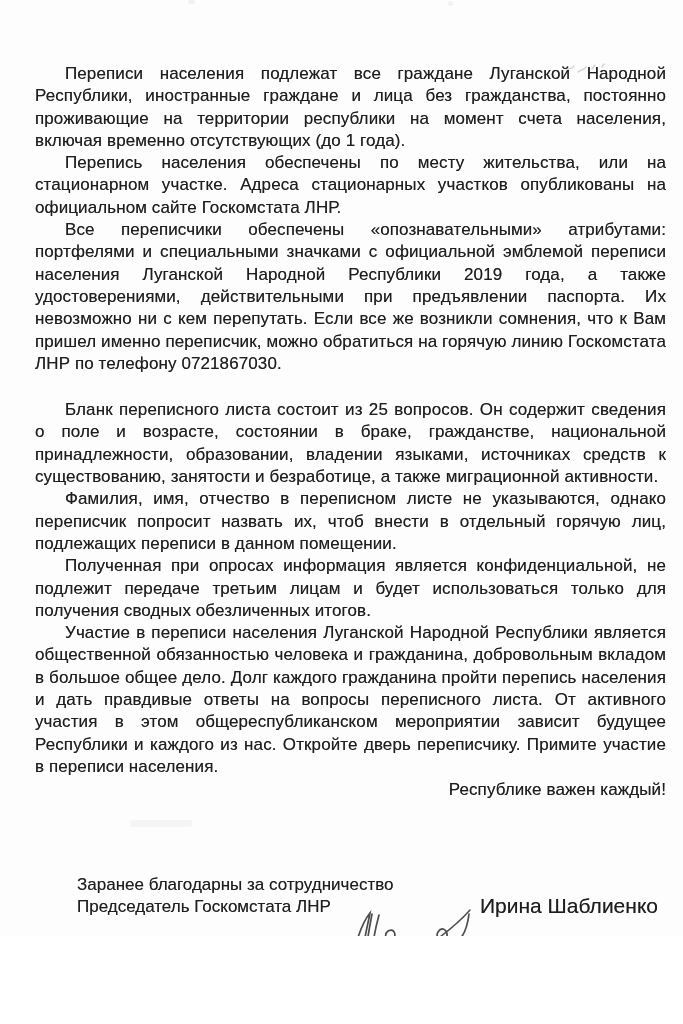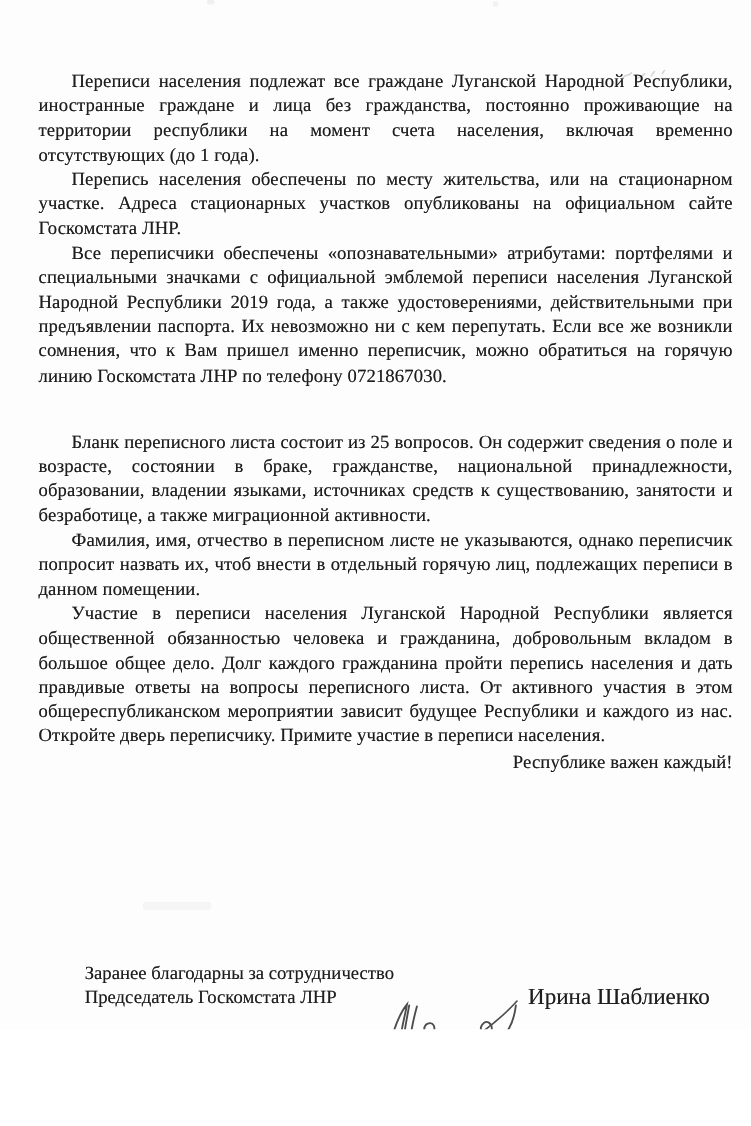--- a/index.html
+++ b/index.html
@@ -7,35 +7,35 @@
     --ink:#1e1e1e;
     --pen:#4d4d4d;
     --artifact:#ececec;
   }
   html,body{margin:0;padding:0;background:#ffffff;}
   .page{
     position:relative;
     width:683px;height:936px;
     background:var(--paper);
     overflow:hidden;
-    font-family:Liberation Serif, serif;
+    font-family:Liberation Sans, sans-serif;
     color:var(--ink);
   }
   
   .doc-body{
     position:absolute;
     left:35px;top:63px;width:631px;
     font-size:17px;
     line-height:22.3px;
     text-align:justify;
     letter-spacing:.1px;
     text-shadow:0 0 .5px rgba(30,30,30,.65);
   }
   .doc-body p{margin:0;text-indent:30px;}
-  .doc-body p.para-gap{margin-top:38px;}
+  .doc-body p.para-gap{margin-top:24px;}
   .doc-body p.slogan{text-align:right;text-indent:48px;margin-top:1px;}
   
   .abs{position:absolute;white-space:nowrap;text-shadow:0 0 .5px rgba(30,30,30,.6);}
   .thanks-line{left:77px;top:875px;font-size:17px;}
   .signer-position{left:77px;top:897px;font-size:17px;}
   .signer-name{left:480px;top:894px;font-size:21px;}
   .executor-line{left:77px;top:955px;font-size:12px;}
   .executor-phone{left:77px;top:975px;font-size:16px;text-align:right;}
   .signature-wrap{position:absolute;left:335px;top:892px;width:150px;height:100px;}
   .signature-wrap svg{display:block;width:100%;height:100%;}
@@ -66,20 +66,21 @@
   <div class="artifact a-b1"></div>
   <div class="artifact a-b2"></div>
   <div class="artifact a-b3"></div>
 
   <div class="doc-body">
     <p>Переписи населения подлежат все граждане Луганской Народной Республики, иностранные граждане и лица без гражданства, постоянно проживающие на территории республики на момент счета населения, включая временно отсутствующих (до 1 года).</p>
     <p>Перепись населения обеспечены по месту жительства, или на стационарном участке. Адреса стационарных участков опубликованы на официальном сайте Госкомстата ЛНР.</p>
     <p>Все переписчики обеспечены «опознавательными» атрибутами: портфелями и специальными значками с официальной эмблемой переписи населения Луганской Народной Республики 2019 года, а также удостоверениями, действительными при предъявлении паспорта. Их невозможно ни с кем перепутать. Если все же возникли сомнения, что к Вам пришел именно переписчик, можно обратиться на горячую линию Госкомстата ЛНР по телефону 0721867030.</p>
     <p class="para-gap">Бланк переписного листа состоит из 25 вопросов. Он содержит сведения о поле и возрасте, состоянии в браке, гражданстве, национальной принадлежности, образовании, владении языками, источниках средств к существованию, занятости и безработице, а также миграционной активности.</p>
     <p>Фамилия, имя, отчество в переписном листе не указываются, однако переписчик попросит назвать их, чтоб внести в отдельный горячую лиц, подлежащих переписи в данном помещении.</p>
+    <p>Полученная при опросах информация является конфиденциальной, не подлежит передаче третьим лицам и будет использоваться только для получения сводных обезличенных итогов.</p>
     <p>Участие в переписи населения Луганской Народной Республики является общественной обязанностью человека и гражданина, добровольным вкладом в большое общее дело. Долг каждого гражданина пройти перепись населения и дать правдивые ответы на вопросы переписного листа. От активного участия в этом общереспубликанском мероприятии зависит будущее Республики и каждого из нас. Откройте дверь переписчику. Примите участие в переписи населения.</p>
     <p class="slogan">Республике важен каждый!</p>
   </div>
 
   <div class="abs signer-position">Председатель Госкомстата ЛНР</div>
   <div class="abs thanks-line">Заранее благодарны за сотрудничество</div>
   <div class="abs signer-name">Ирина Шаблиенко</div>
 
   <div class="signature-wrap">
     <svg viewBox="0 0 150 100" fill="none" xmlns="http://www.w3.org/2000/svg">

